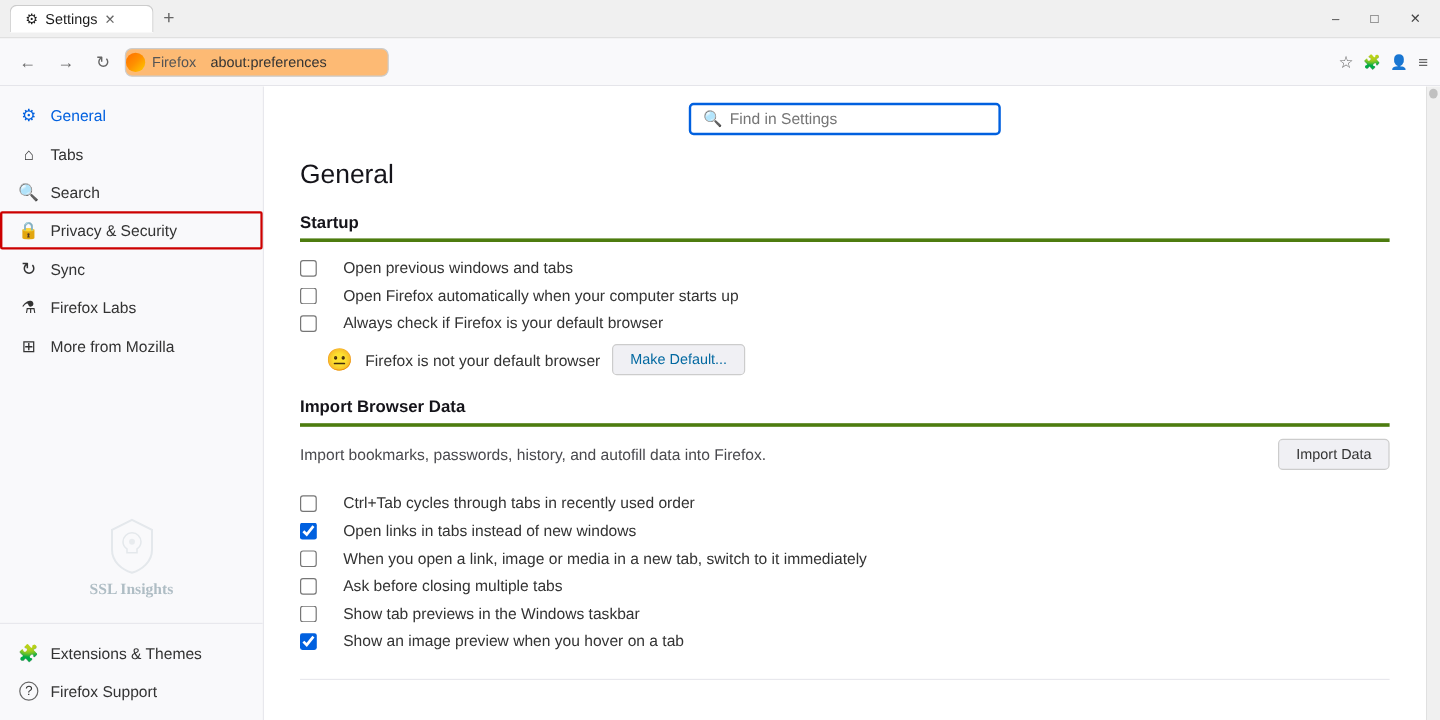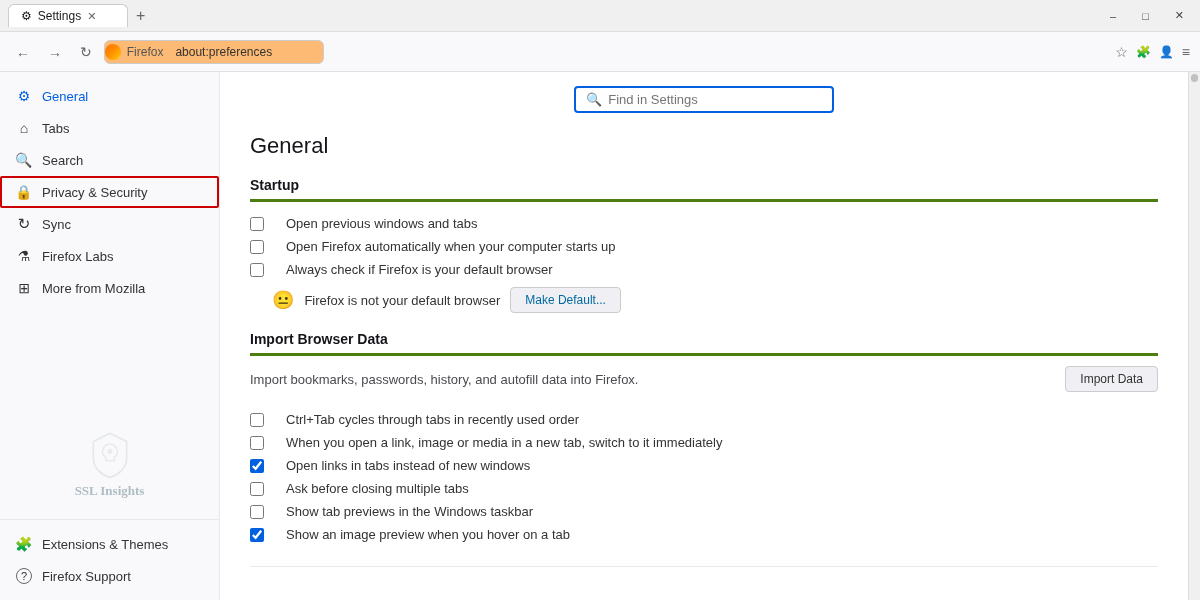--- a/index.html
+++ b/index.html
@@ -205,28 +205,28 @@
           <button class="btn-import">Import Data</button>
         </div>
       </div>
 
       <div style="margin-top: 16px;">
         <div class="option-row">
           <input type="checkbox" id="ctrl-tab" style="">
           <label for="ctrl-tab">Ctrl+Tab cycles through tabs in recently used order</label>
         </div>
         <div class="option-row">
+          <input type="checkbox" id="open-links-tabs" checked="" style="">
+          <label for="open-links-tabs">Open links in tabs instead of new windows</label>
+        </div>
+        <div class="option-row">
           <input type="checkbox" id="switch-new-tab" style="">
           <label for="switch-new-tab">When you open a link, image or media in a new tab, switch to it immediately</label>
         </div>
         <div class="option-row">
-          <input type="checkbox" id="open-links-tabs" checked="" style="">
-          <label for="open-links-tabs">Open links in tabs instead of new windows</label>
-        </div>
-        <div class="option-row">
           <input type="checkbox" id="ask-closing" style="">
           <label for="ask-closing">Ask before closing multiple tabs</label>
         </div>
         <div class="option-row">
           <input type="checkbox" id="tab-previews" style="">
           <label for="tab-previews">Show tab previews in the Windows taskbar</label>
         </div>
         <div class="option-row">
           <input type="checkbox" id="image-preview" checked="" style="">
           <label for="image-preview">Show an image preview when you hover on a tab</label>

